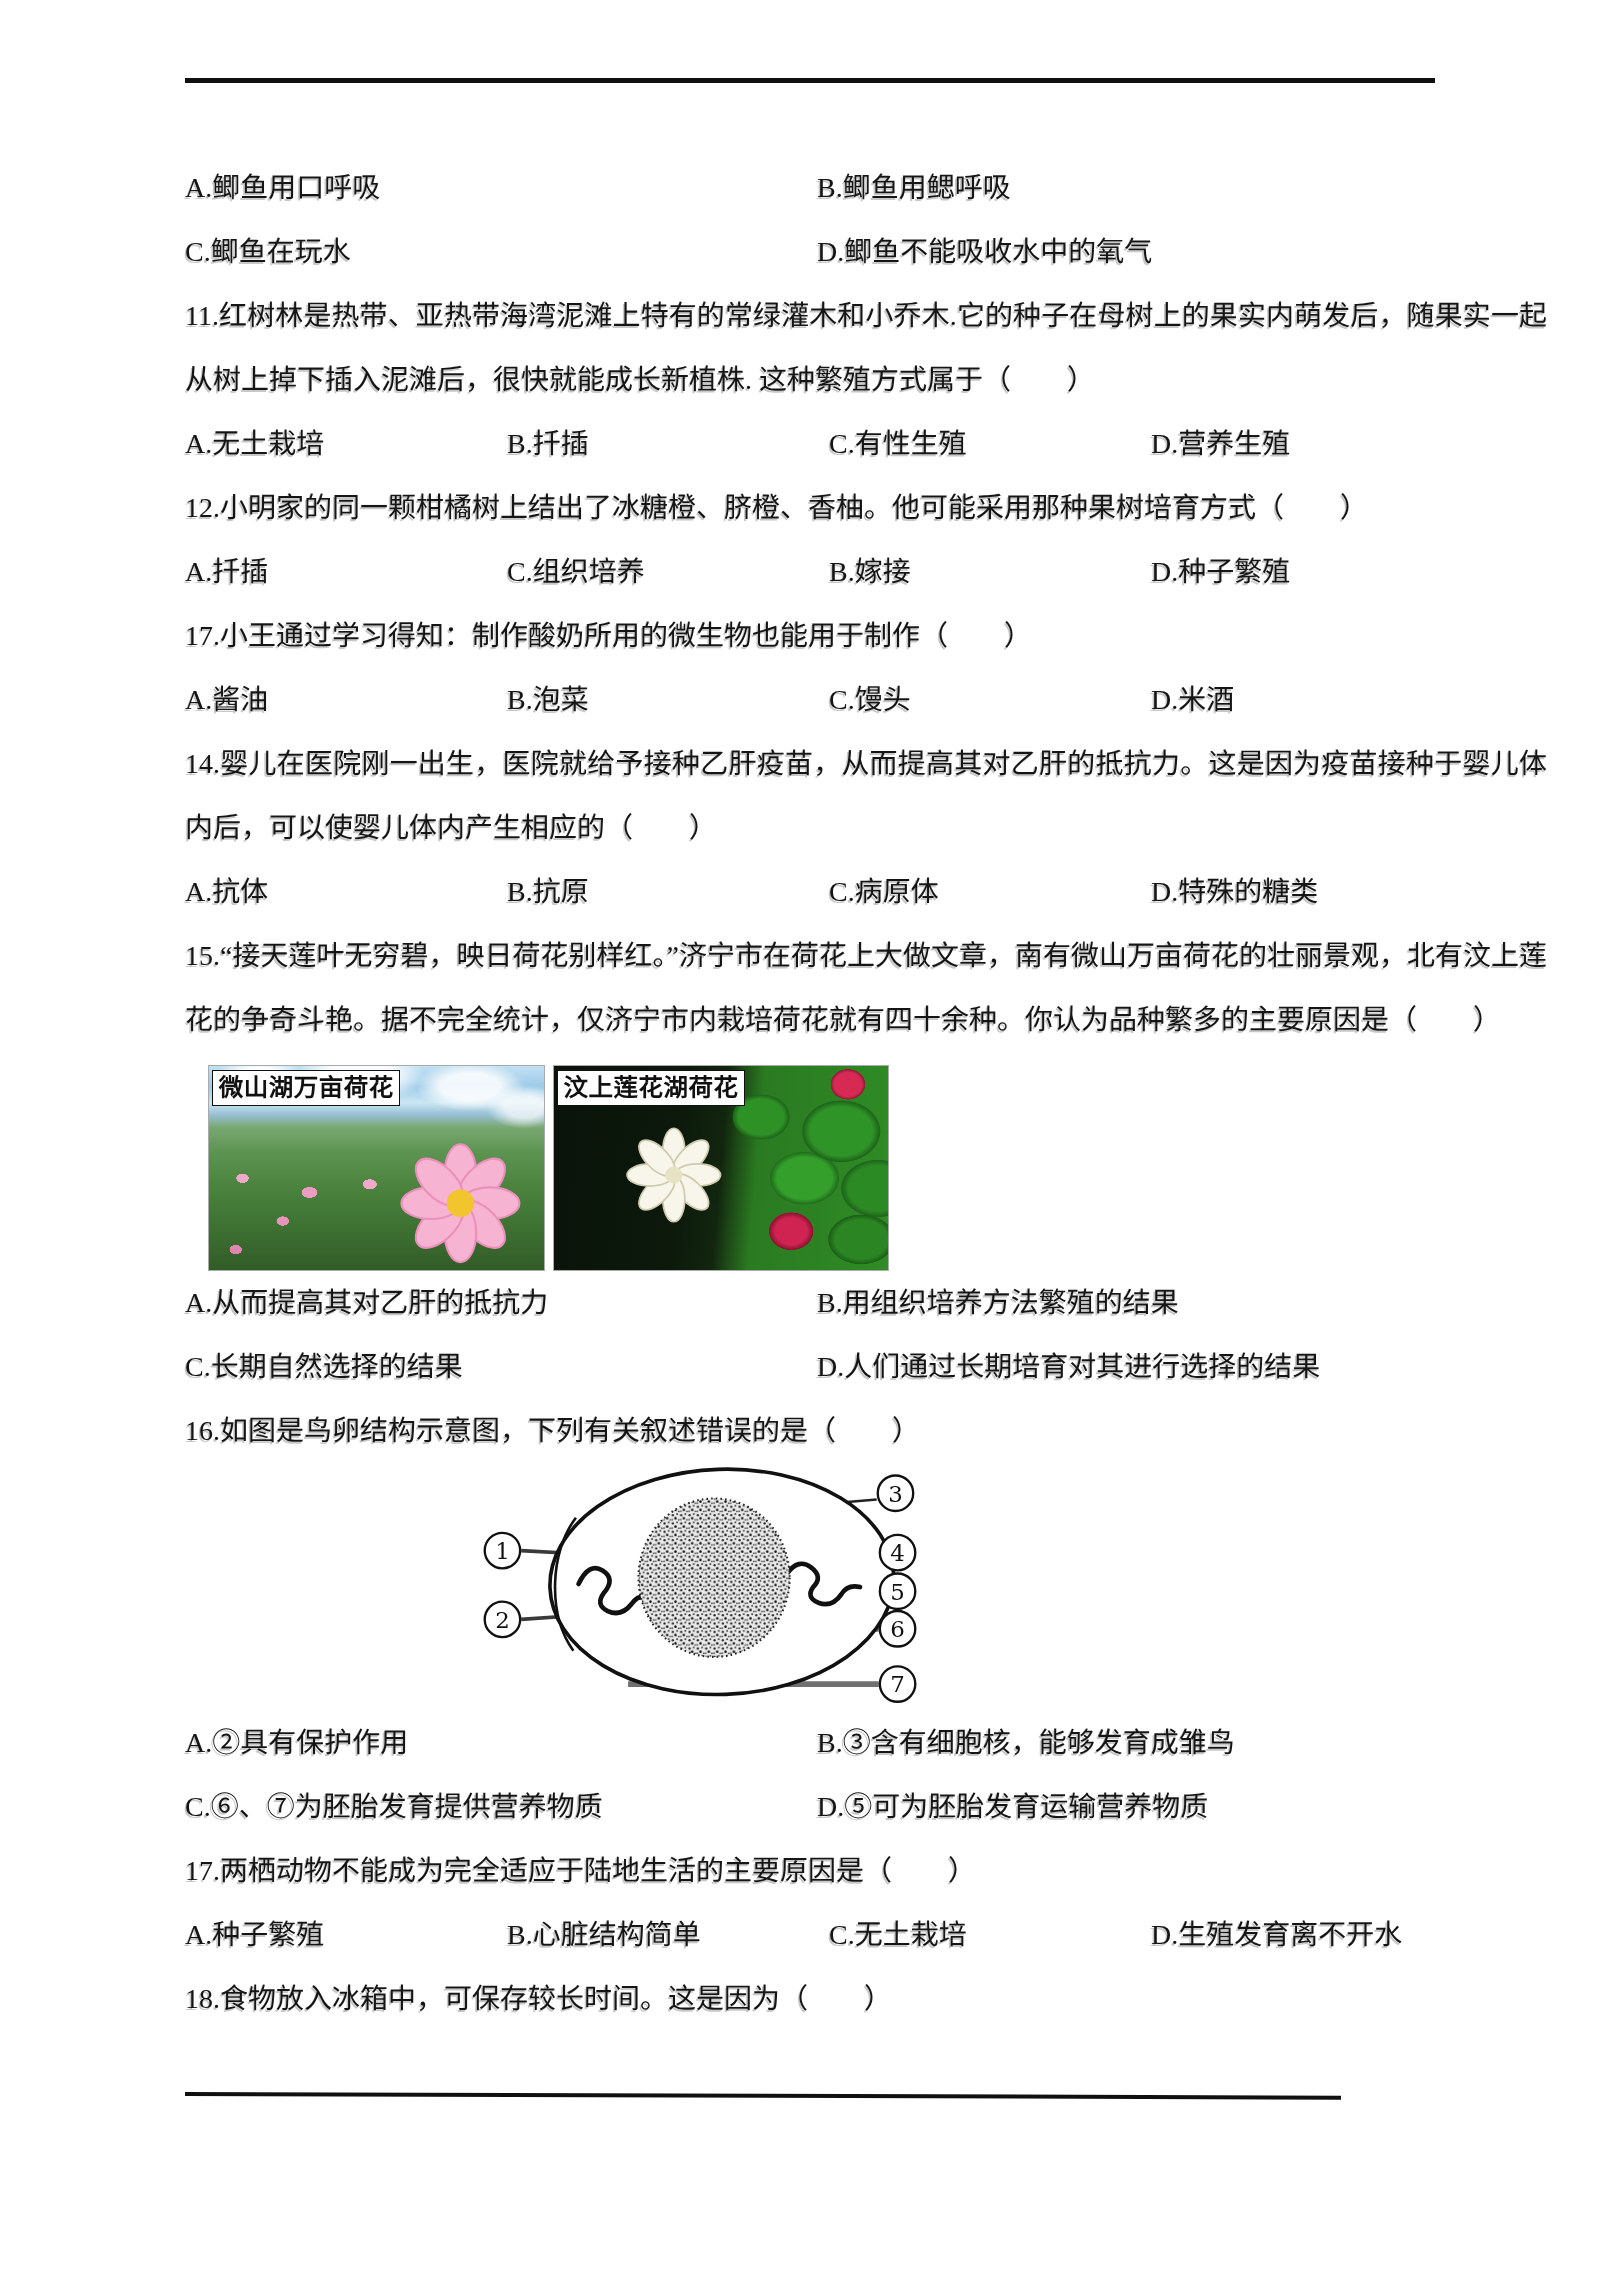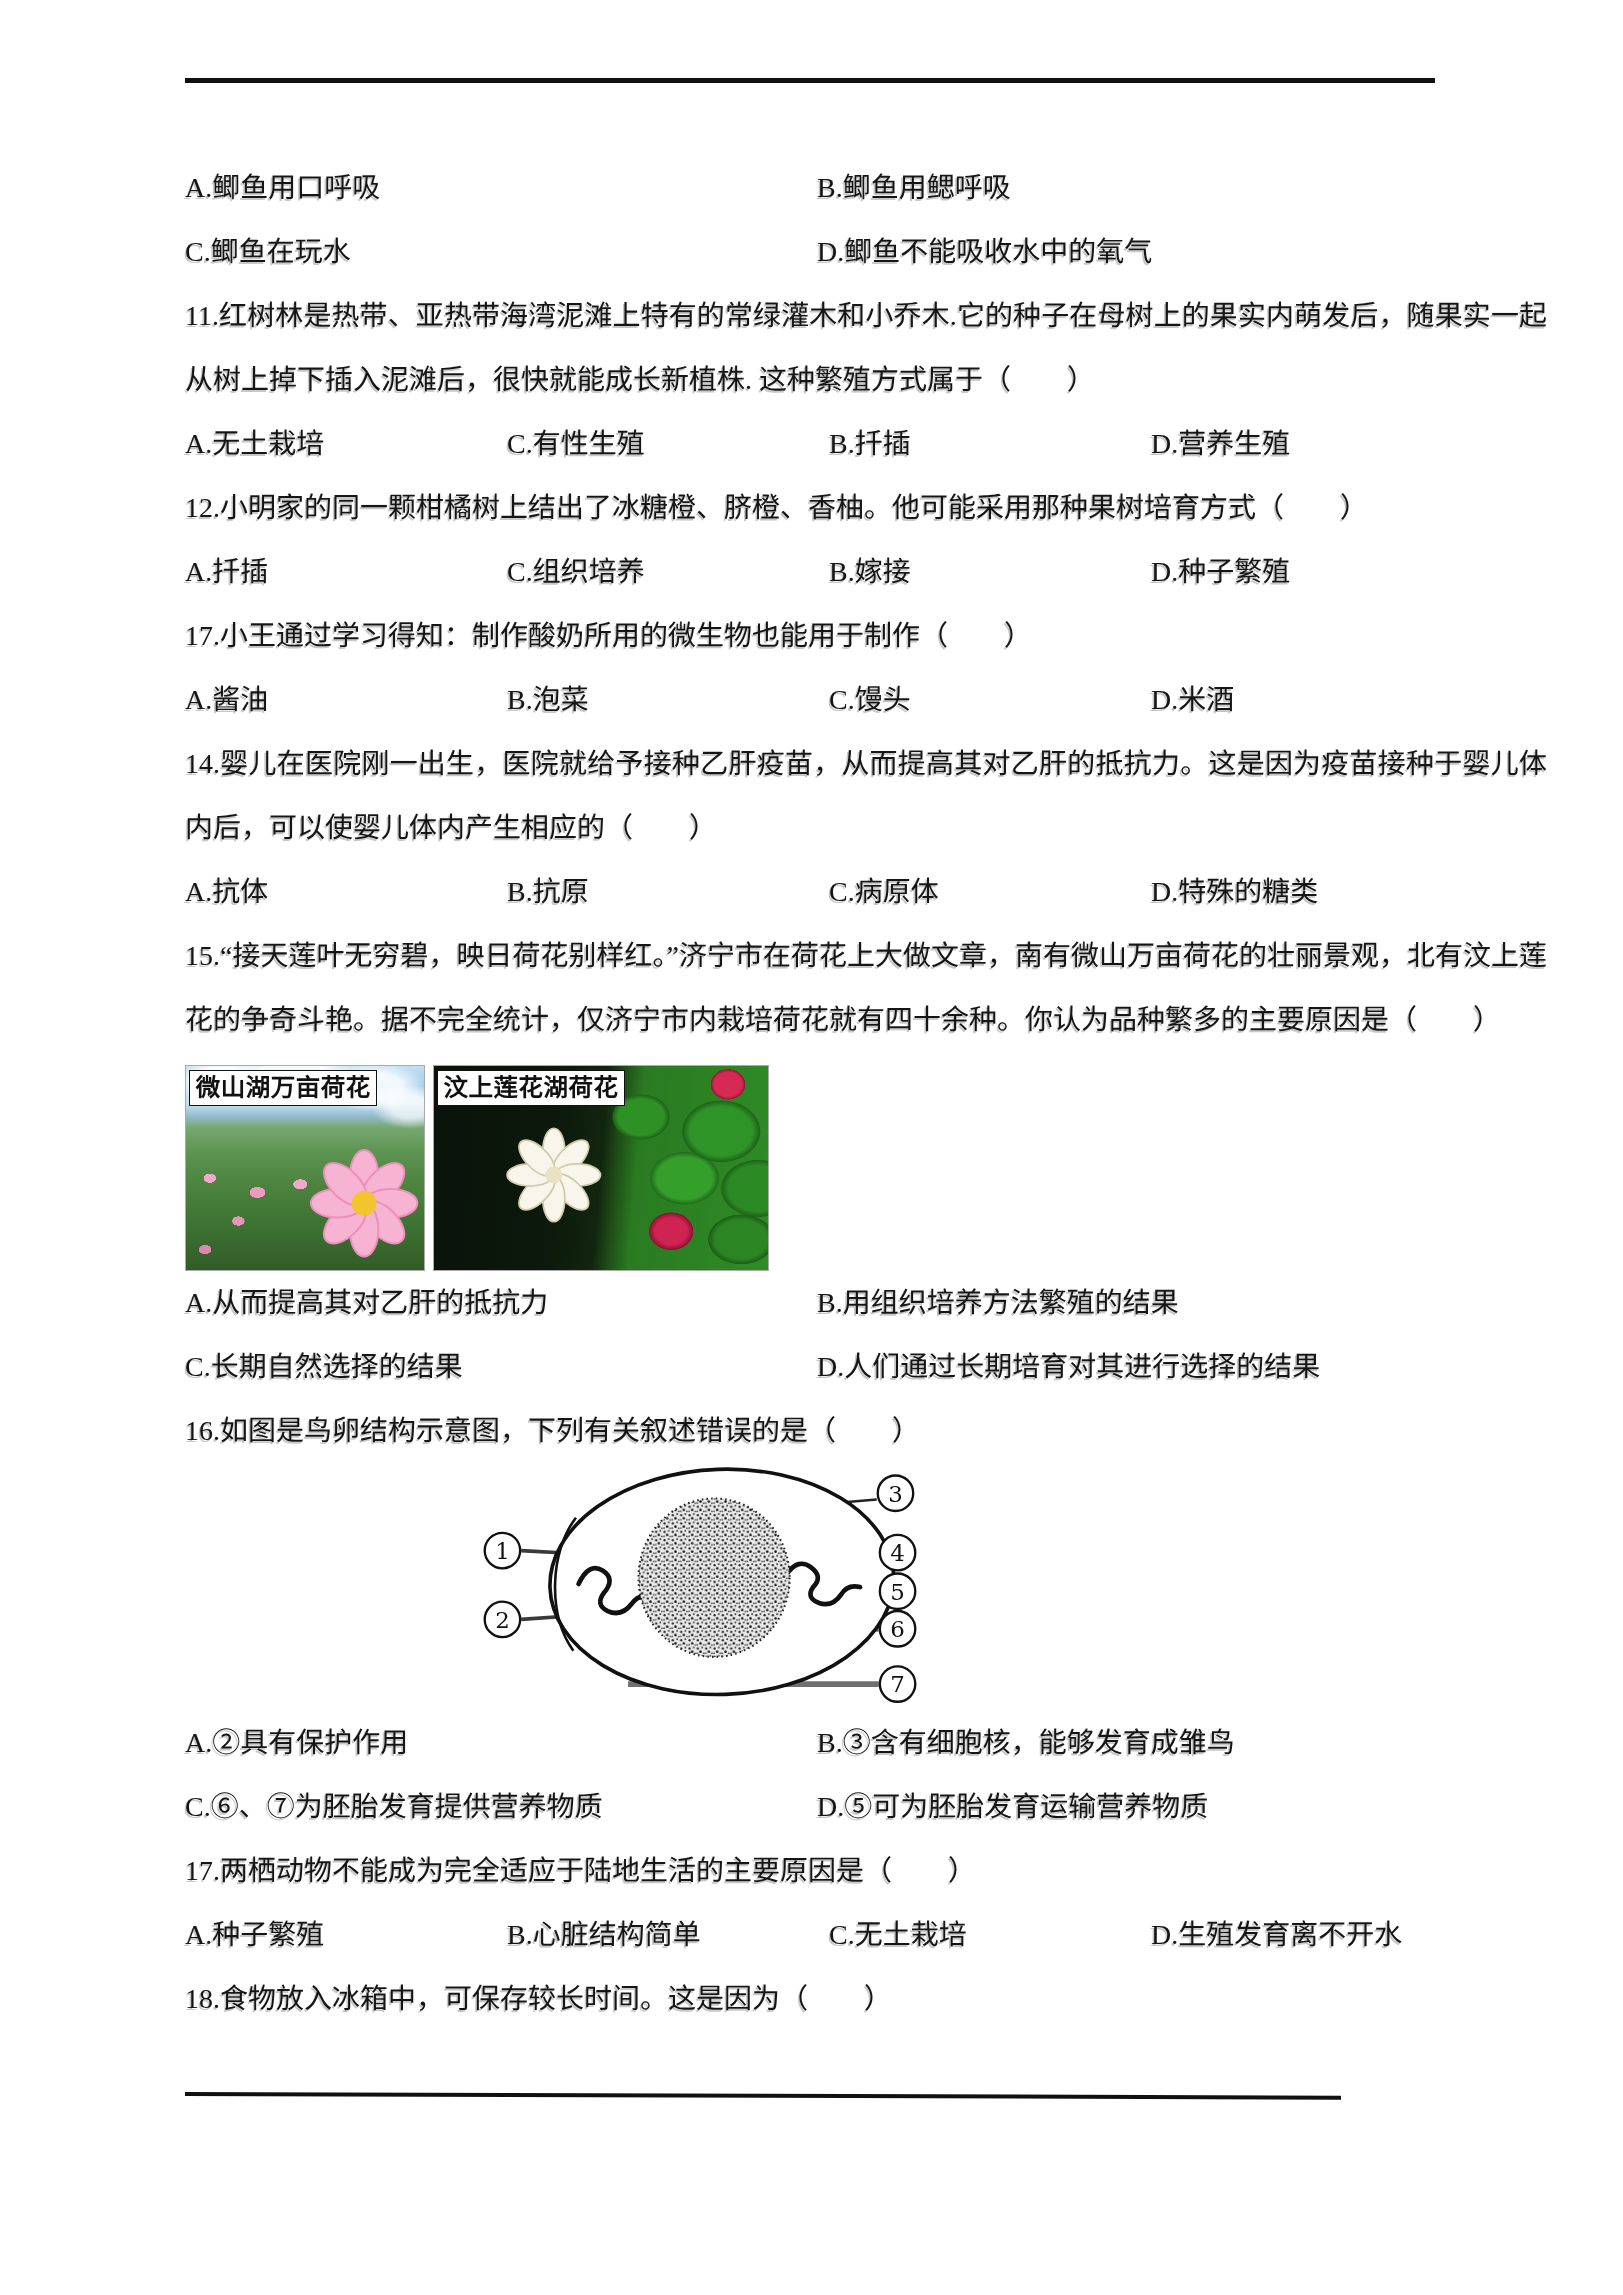--- a/index.html
+++ b/index.html
@@ -28,33 +28,34 @@
   .opt{white-space:nowrap;}
   .mt-first{margin-top:73px;}
   .mt-q16{margin-top:8.7px;}
   .mt-q18{margin-top:1.6px;}
   .mt-q18o{margin-top:1.1px;}
 
   
   .figure{margin-top:13.6px;height:206px;display:flex;gap:7.6px;text-shadow:none;}
   .photo{position:relative;height:100%;border:0.5px solid #aaa;box-sizing:border-box;overflow:hidden;}
   .photo-left{
-    width:240px;
+    width:337px;
     background:
       radial-gradient(49px 24.5px at 15% 8%, rgba(255,255,255,.95) 60%, rgba(255,255,255,0) 100%),
       radial-gradient(65px 27px at 45% 5%, rgba(255,255,255,.9) 55%, rgba(255,255,255,0) 100%),
       radial-gradient(55px 24.5px at 78% 10%, rgba(255,255,255,.85) 55%, rgba(255,255,255,0) 100%),
       radial-gradient(38px 22px at 94% 20%, rgba(255,255,255,.7) 50%, rgba(255,255,255,0) 100%),
       radial-gradient(8.7px 6.5px at 10% 55%, #f0a9cb 70%, rgba(240,169,203,0) 72%),
       radial-gradient(11px 7.6px at 30% 62%, #eb9cc0 70%, rgba(235,156,192,0) 72%),
       radial-gradient(8.7px 6.5px at 22% 76%, #e793ba 70%, rgba(231,147,186,0) 72%),
       radial-gradient(9.8px 7px at 48% 58%, #f0a9cb 70%, rgba(240,169,203,0) 72%),
       radial-gradient(7.6px 5.5px at 64% 52%, #f2b3d1 70%, rgba(242,179,209,0) 72%),
       radial-gradient(8.7px 6.5px at 8% 90%, #df86b0 70%, rgba(223,134,176,0) 72%),
       linear-gradient(180deg, #c2e0f2 0%, #9dcbe9 10%, #cbe6f3 18%, #97bfd4 24%, #79a873 30%, #5d9452 42%, #4c843f 58%, #3e7233 78%, #325c27 100%);
+    margin-left: 23px;
   }
   .photo-right{
     width:336px;
     background:
       radial-gradient(25px 22px at 88% 9%, #d62a55 55%, #971738 68%, rgba(151,23,56,0) 70%),
       radial-gradient(33px 28px at 71% 81%, #cf2451 48%, #8e1233 66%, rgba(142,18,51,0) 68%),
       radial-gradient(52px 41px at 86% 32%, #2f9427 60%, #1e651a 74%, rgba(30,101,26,0) 76%),
       radial-gradient(49px 38px at 97% 60%, #2c8a24 60%, #1e651a 74%, rgba(30,101,26,0) 76%),
       radial-gradient(46px 35px at 75% 55%, #34a02b 60%, #216e1c 74%, rgba(33,110,28,0) 76%),
       radial-gradient(44px 33px at 92% 85%, #2a8522 60%, #1c5f18 74%, rgba(28,95,24,0) 76%),
@@ -89,22 +90,22 @@
       <div class="opt">B.鲫鱼用鳃呼吸</div>
     </div>
     <div class="opt-grid two">
       <div class="opt">C.鲫鱼在玩水</div>
       <div class="opt">D.鲫鱼不能吸收水中的氧气</div>
     </div>
 
     <p>11.红树林是热带、亚热带海湾泥滩上特有的常绿灌木和小乔木.它的种子在母树上的果实内萌发后，随果实一起从树上掉下插入泥滩后，很快就能成长新植株. 这种繁殖方式属于（　　）</p>
     <div class="opt-grid four">
       <div class="opt">A.无土栽培</div>
+      <div class="opt">B.扦插</div>
       <div class="opt">C.有性生殖</div>
-      <div class="opt">B.扦插</div>
       <div class="opt">D.营养生殖</div>
     </div>
 
     <p>12.小明家的同一颗柑橘树上结出了冰糖橙、脐橙、香柚。他可能采用那种果树培育方式（　　）</p>
     <div class="opt-grid four">
       <div class="opt">A.扦插</div>
       <div class="opt">C.组织培养</div>
       <div class="opt">B.嫁接</div>
       <div class="opt">D.种子繁殖</div>
     </div>

